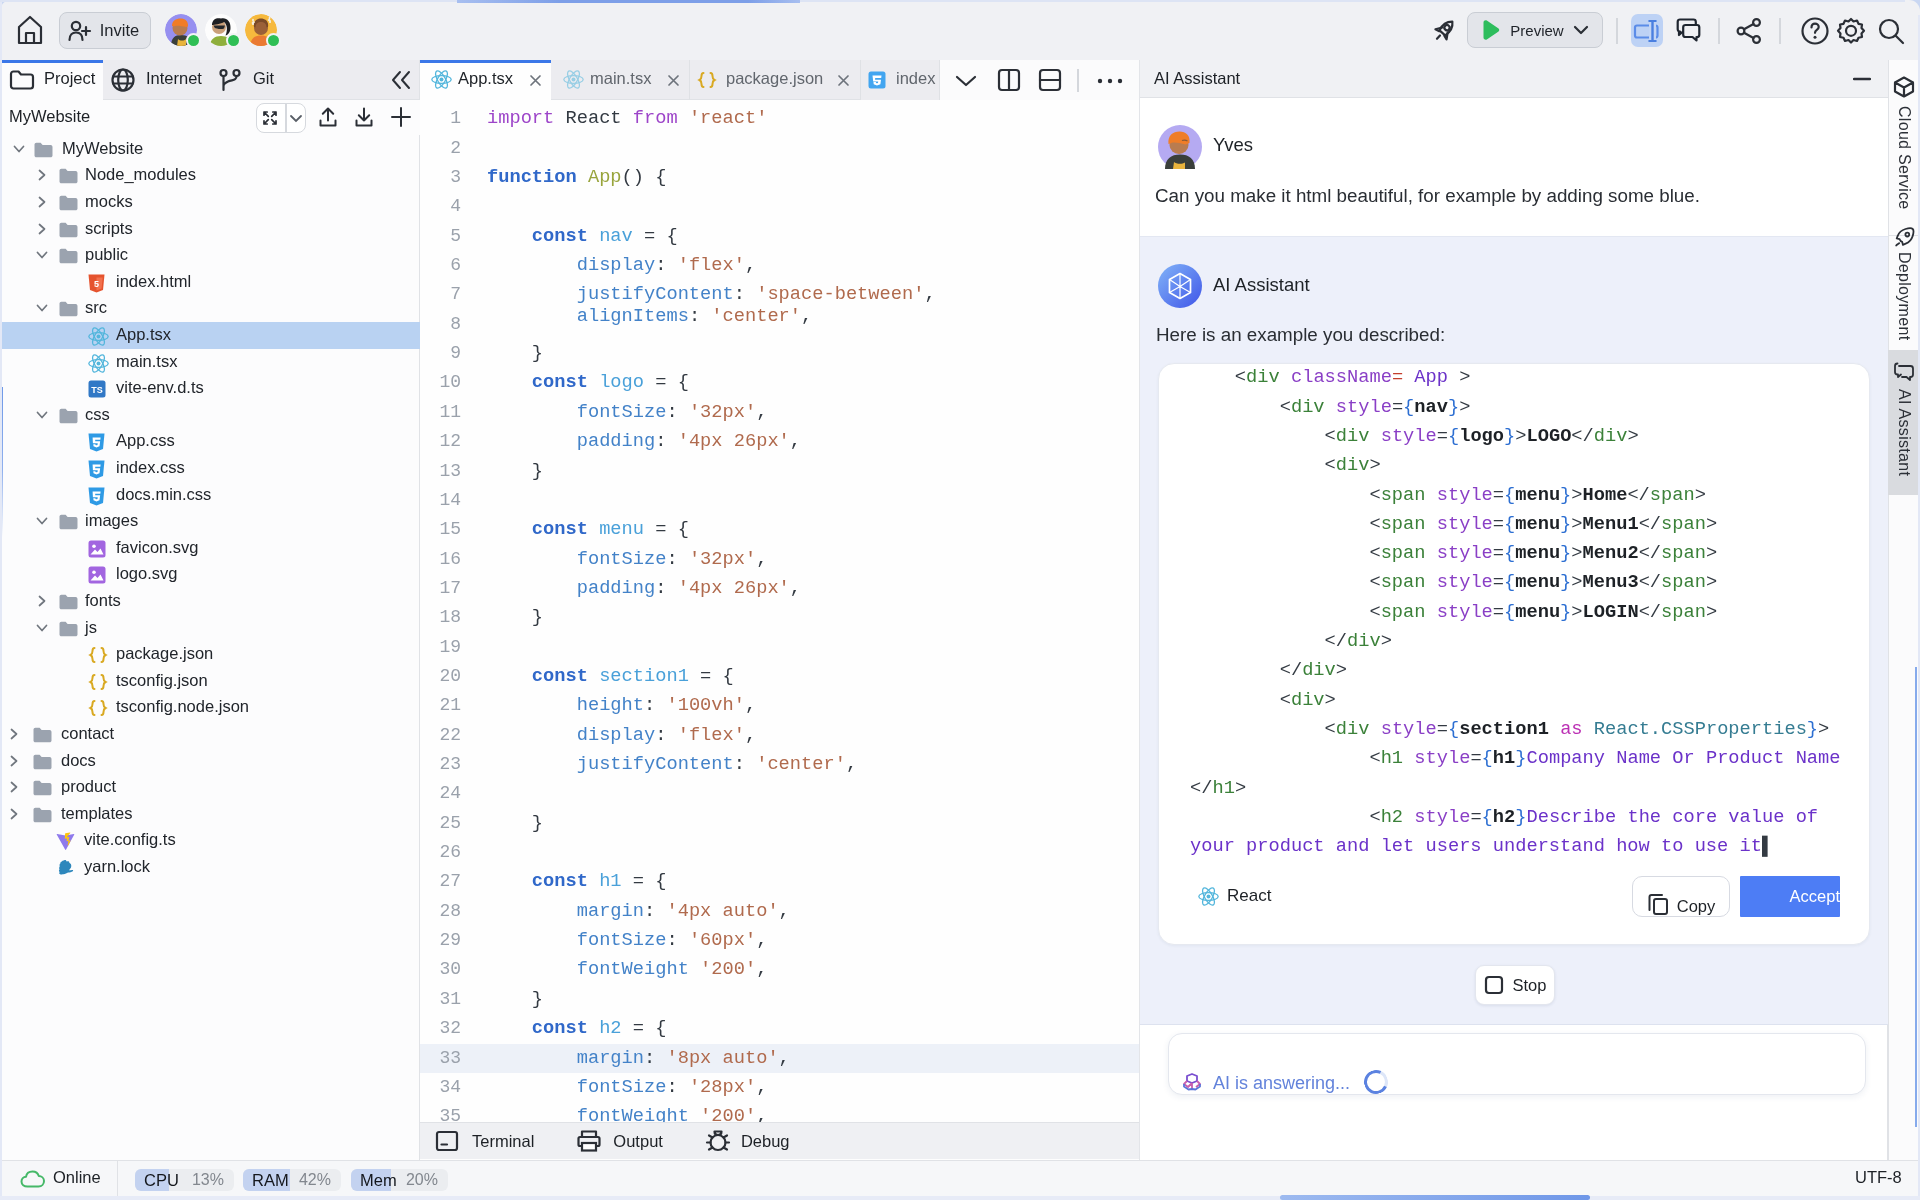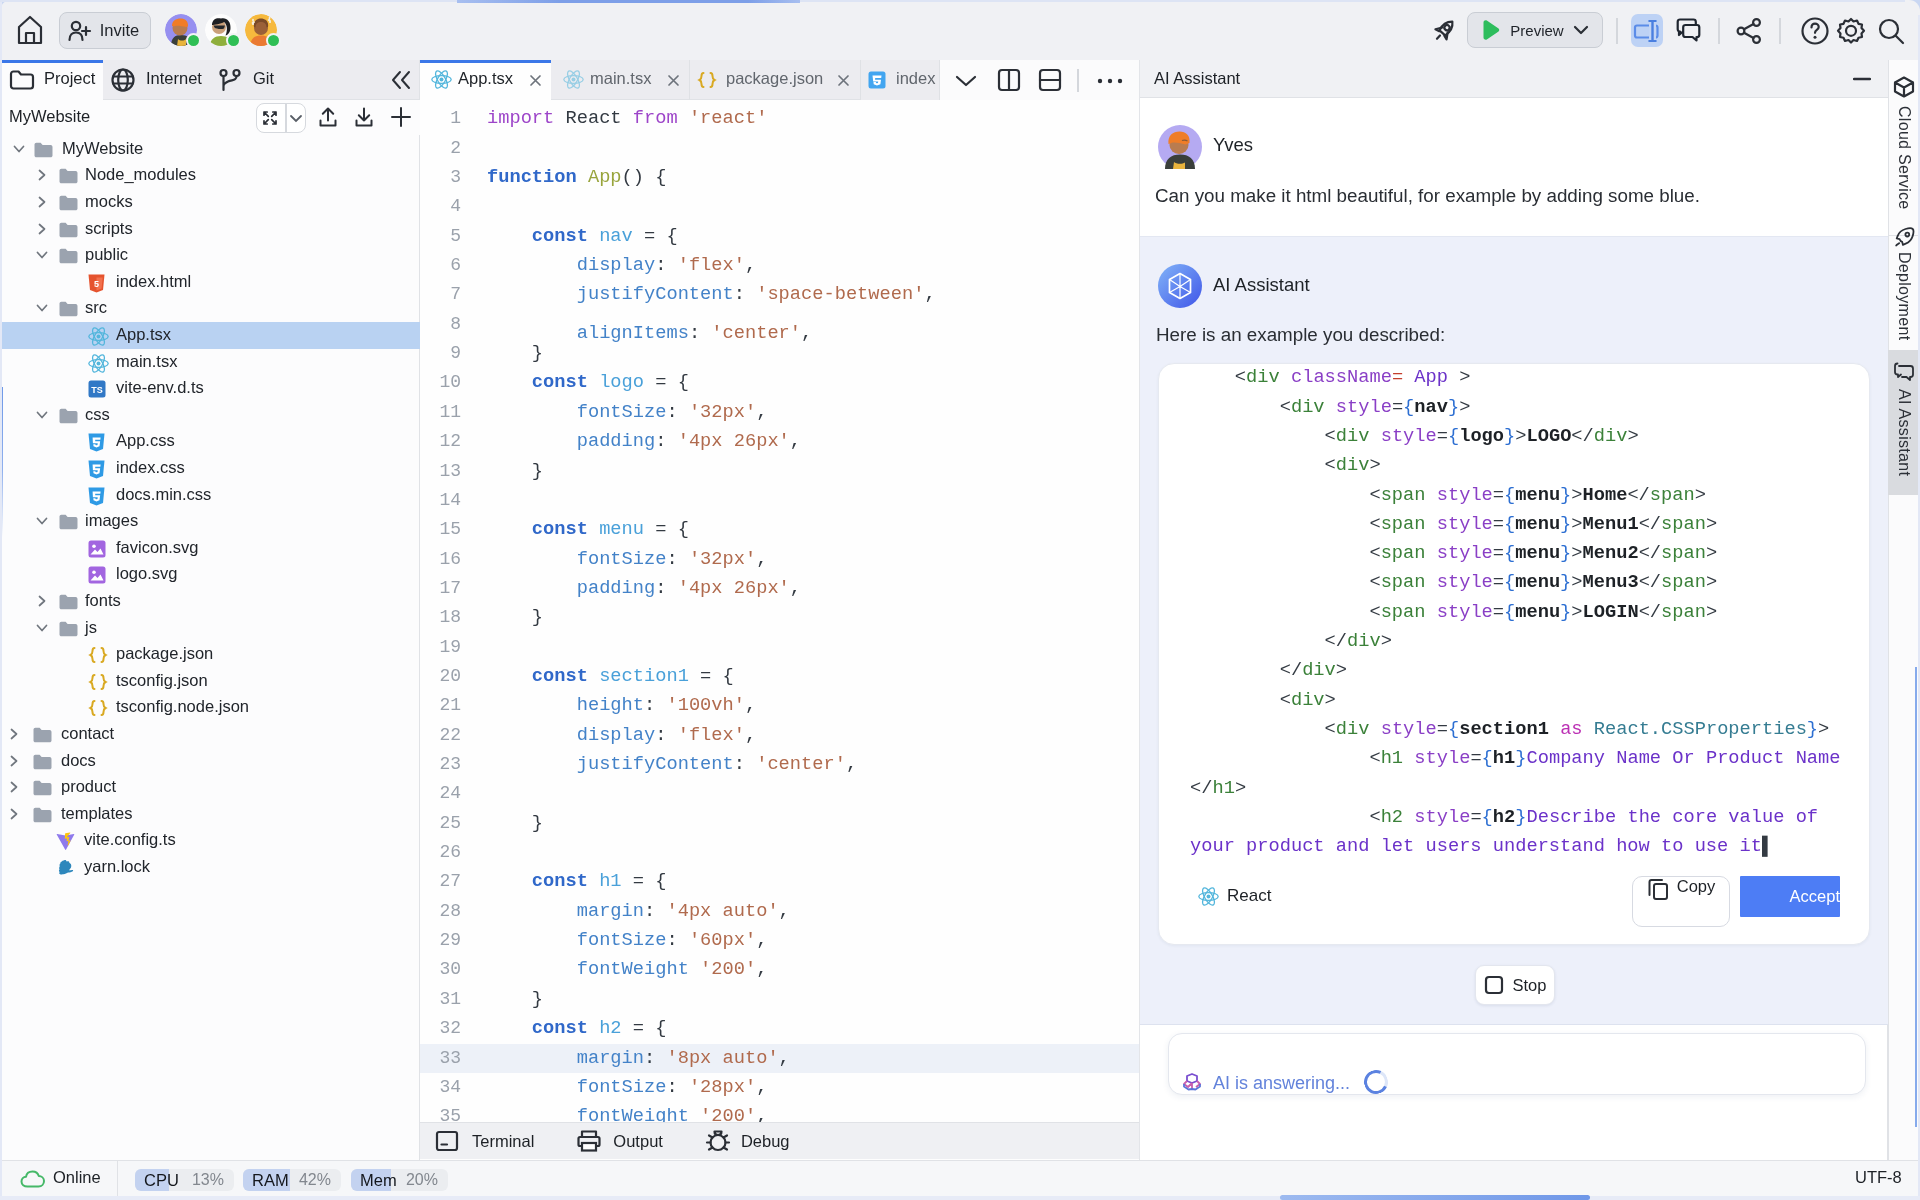--- a/index.html
+++ b/index.html
@@ -637,21 +637,21 @@
 <div class="gut" style="top:63.00px">3</div>
 <div class="codeline" style="left:67px;top:63.00px"><span class="kwb">function</span><span class="pln"> </span><span class="fn">App</span><span class="pln">() {</span></div>
 <div class="gut" style="top:92.35px">4</div>
 <div class="gut" style="top:121.70px">5</div>
 <div class="codeline" style="left:67px;top:121.70px"><span class="pln">    </span><span class="kwb">const</span><span class="pln"> </span><span class="idn">nav</span><span class="pln"> = {</span></div>
 <div class="gut" style="top:151.05px">6</div>
 <div class="codeline" style="left:67px;top:151.05px"><span class="pln">        </span><span class="prop">display</span><span class="pln">: </span><span class="str">'flex'</span><span class="pln">,</span></div>
 <div class="gut" style="top:180.40px">7</div>
 <div class="codeline" style="left:67px;top:180.40px"><span class="pln">        </span><span class="prop">justifyContent</span><span class="pln">: </span><span class="str">'space-between'</span><span class="pln">,</span></div>
 <div class="gut" style="top:209.75px">8</div>
-<div class="codeline" style="left:67px;top:219px"><span class="pln">        </span><span class="prop">alignItems</span><span class="pln">: </span><span class="str">'center'</span><span class="pln">,</span></div>
+<div class="codeline" style="left:67px;top:202px"><span class="pln">        </span><span class="prop">alignItems</span><span class="pln">: </span><span class="str">'center'</span><span class="pln">,</span></div>
 <div class="gut" style="top:239.10px">9</div>
 <div class="codeline" style="left:67px;top:239.10px"><span class="pln">    }</span></div>
 <div class="gut" style="top:268.45px">10</div>
 <div class="codeline" style="left:67px;top:268.45px"><span class="pln">    </span><span class="kwb">const</span><span class="pln"> </span><span class="idn">logo</span><span class="pln"> = {</span></div>
 <div class="gut" style="top:297.80px">11</div>
 <div class="codeline" style="left:67px;top:297.80px"><span class="pln">        </span><span class="prop">fontSize</span><span class="pln">: </span><span class="str">'32px'</span><span class="pln">,</span></div>
 <div class="gut" style="top:327.15px">12</div>
 <div class="codeline" style="left:67px;top:327.15px"><span class="pln">        </span><span class="prop">padding</span><span class="pln">: </span><span class="str">'4px 26px'</span><span class="pln">,</span></div>
 <div class="gut" style="top:356.50px">13</div>
 <div class="codeline" style="left:67px;top:356.50px"><span class="pln">    }</span></div>
@@ -785,21 +785,21 @@
         <svg width="21" height="19" viewBox="0 0 21 19">
           <g fill="none" stroke="#53b6dc" stroke-width="1.3">
             <ellipse cx="10.5" cy="9.5" rx="9.7" ry="3.9"></ellipse>
             <ellipse cx="10.5" cy="9.5" rx="9.7" ry="3.9" transform="rotate(60 10.5 9.5)"></ellipse>
             <ellipse cx="10.5" cy="9.5" rx="9.7" ry="3.9" transform="rotate(120 10.5 9.5)"></ellipse>
           </g>
           <circle cx="10.5" cy="9.5" r="2" fill="#53b6dc"></circle>
         </svg>
       </div>
 <span class="abs" style="left:87px;top:649px;font-size:17px;color:#1d2126">React</span>
-<div class="abs" style="left:492px;top:639px;width:98px;height:51px;background:#fff;border:1.5px solid #d7dae2;border-radius:10px;display:flex;align-items:flex-start;justify-content:center;gap:8px">
+<div class="abs" style="left:492px;top:639px;width:98px;height:41px;background:#fff;border:1.5px solid #d7dae2;border-radius:10px;display:flex;align-items:flex-end;justify-content:center;gap:8px">
         <svg width="22" height="24" viewBox="0 0 22 24" style="">
           <rect x="7" y="7" width="13" height="15" rx="2" fill="none" stroke="#2b2f36" stroke-width="2"></rect>
           <path d="M15 3 L4.5 3 C3.4 3 2.5 3.9 2.5 5 L2.5 18" fill="none" stroke="#2b2f36" stroke-width="2" stroke-linecap="round"></path>
         </svg>
         <span style="font-size:16.5px;color:#1d2126">Copy</span>
       </div>
 <div class="abs" style="left:600px;top:639px;width:100px;height:41px;background:#4d7df5;border-radius:1px;display:flex;align-items:center;justify-content:flex-end">
         <span style="font-size:16.5px;color:#fff">Accept</span>
       </div>
 <div class="abs" style="left:335px;top:728px;width:80px;height:40px;background:#fff;border:1px solid #e3e6ee;border-radius:9px;box-shadow:0 1px 3px rgba(40,60,110,0.10);display:flex;align-items:center;justify-content:center;gap:9px">

